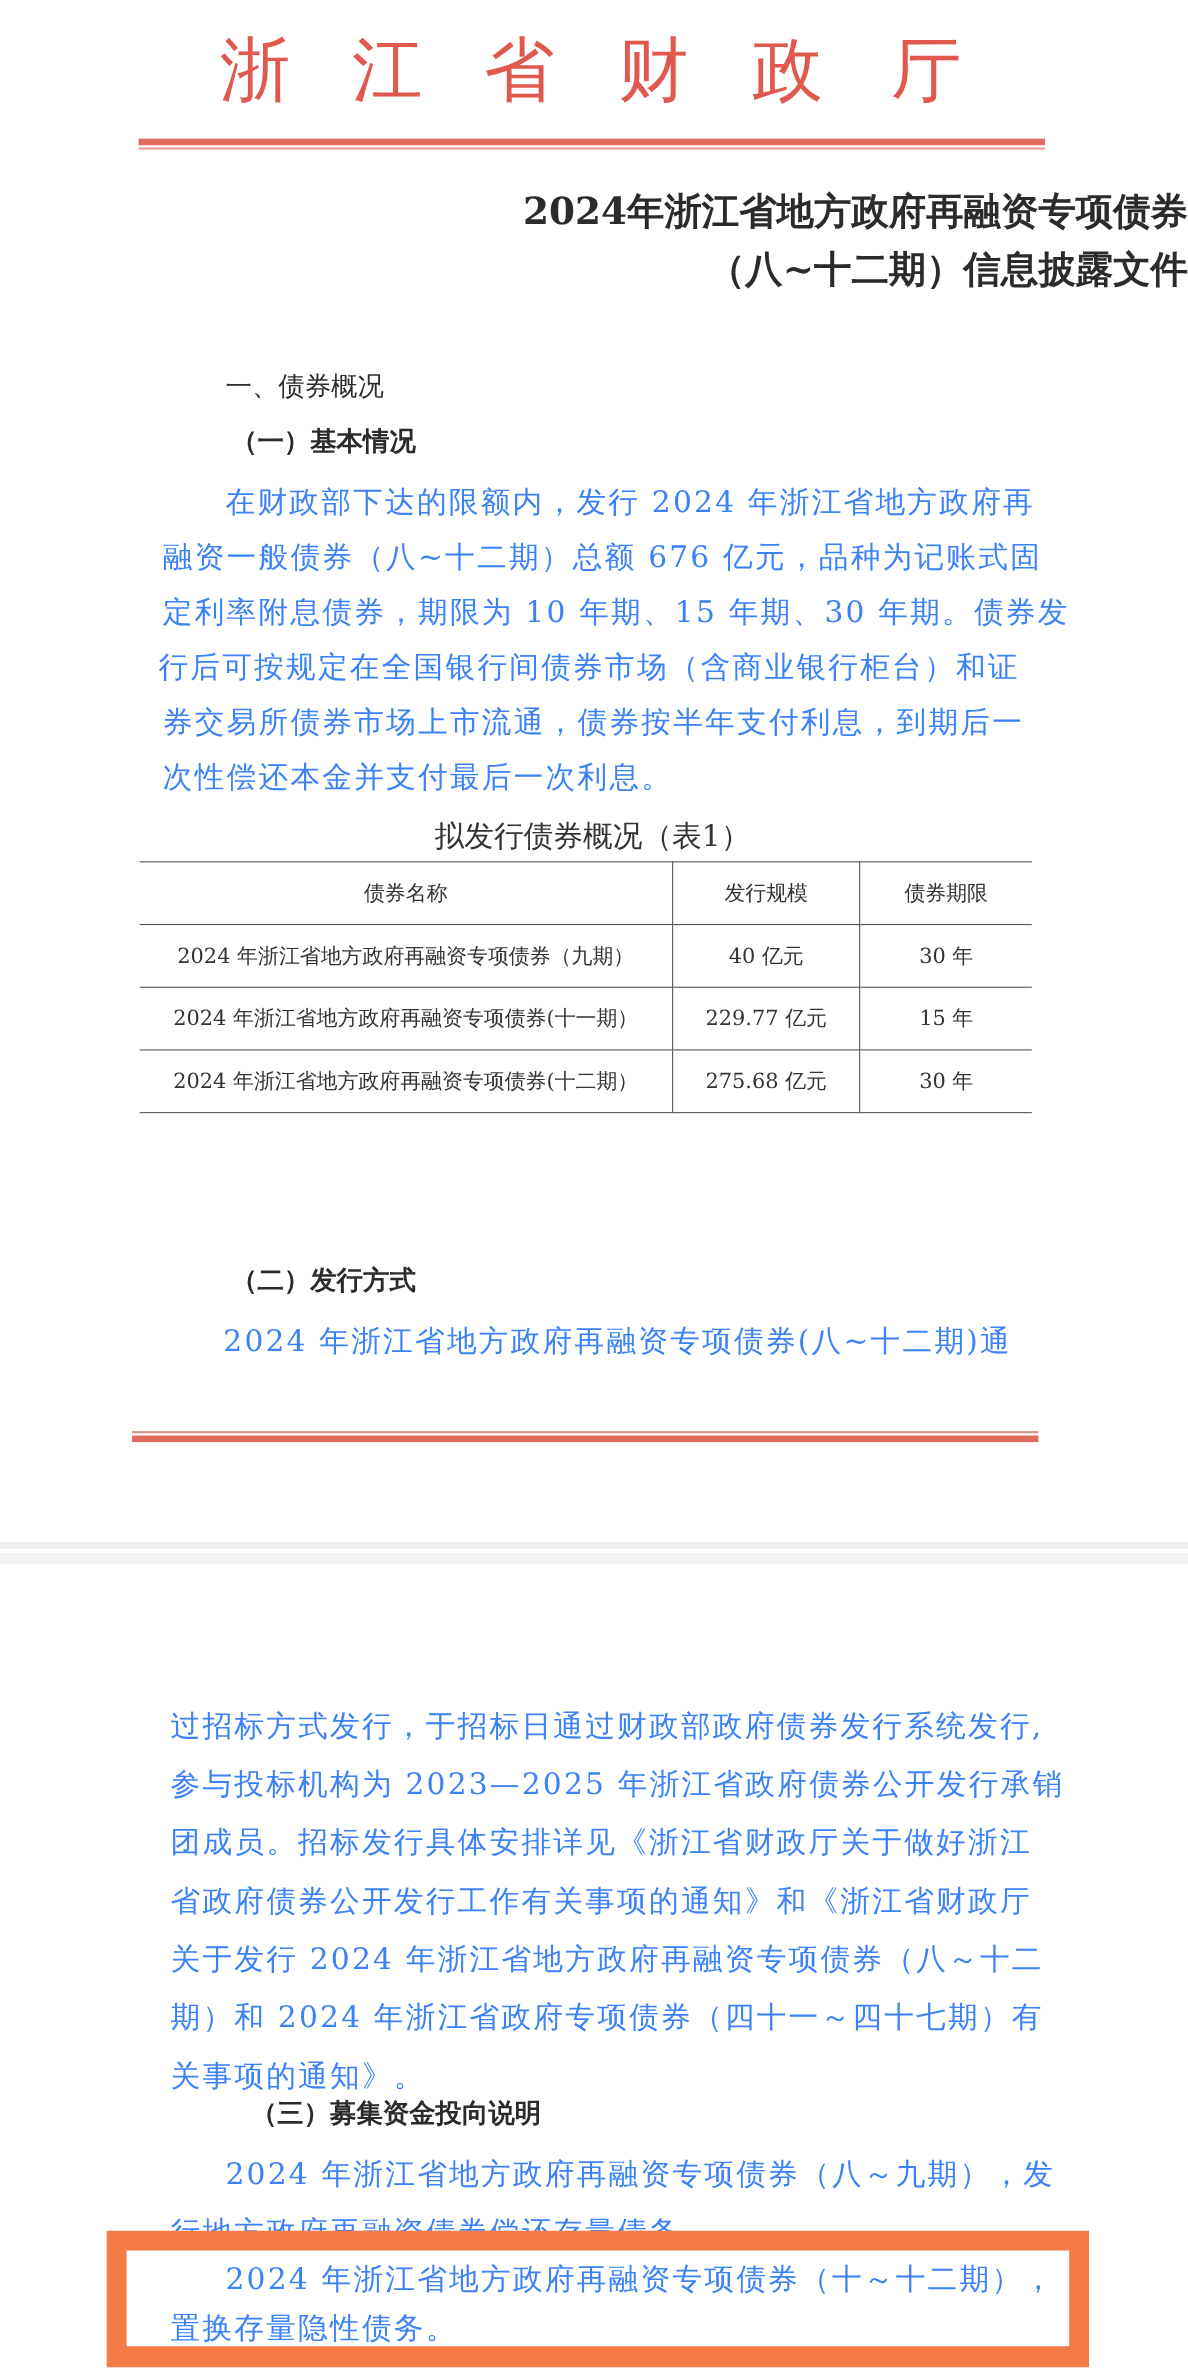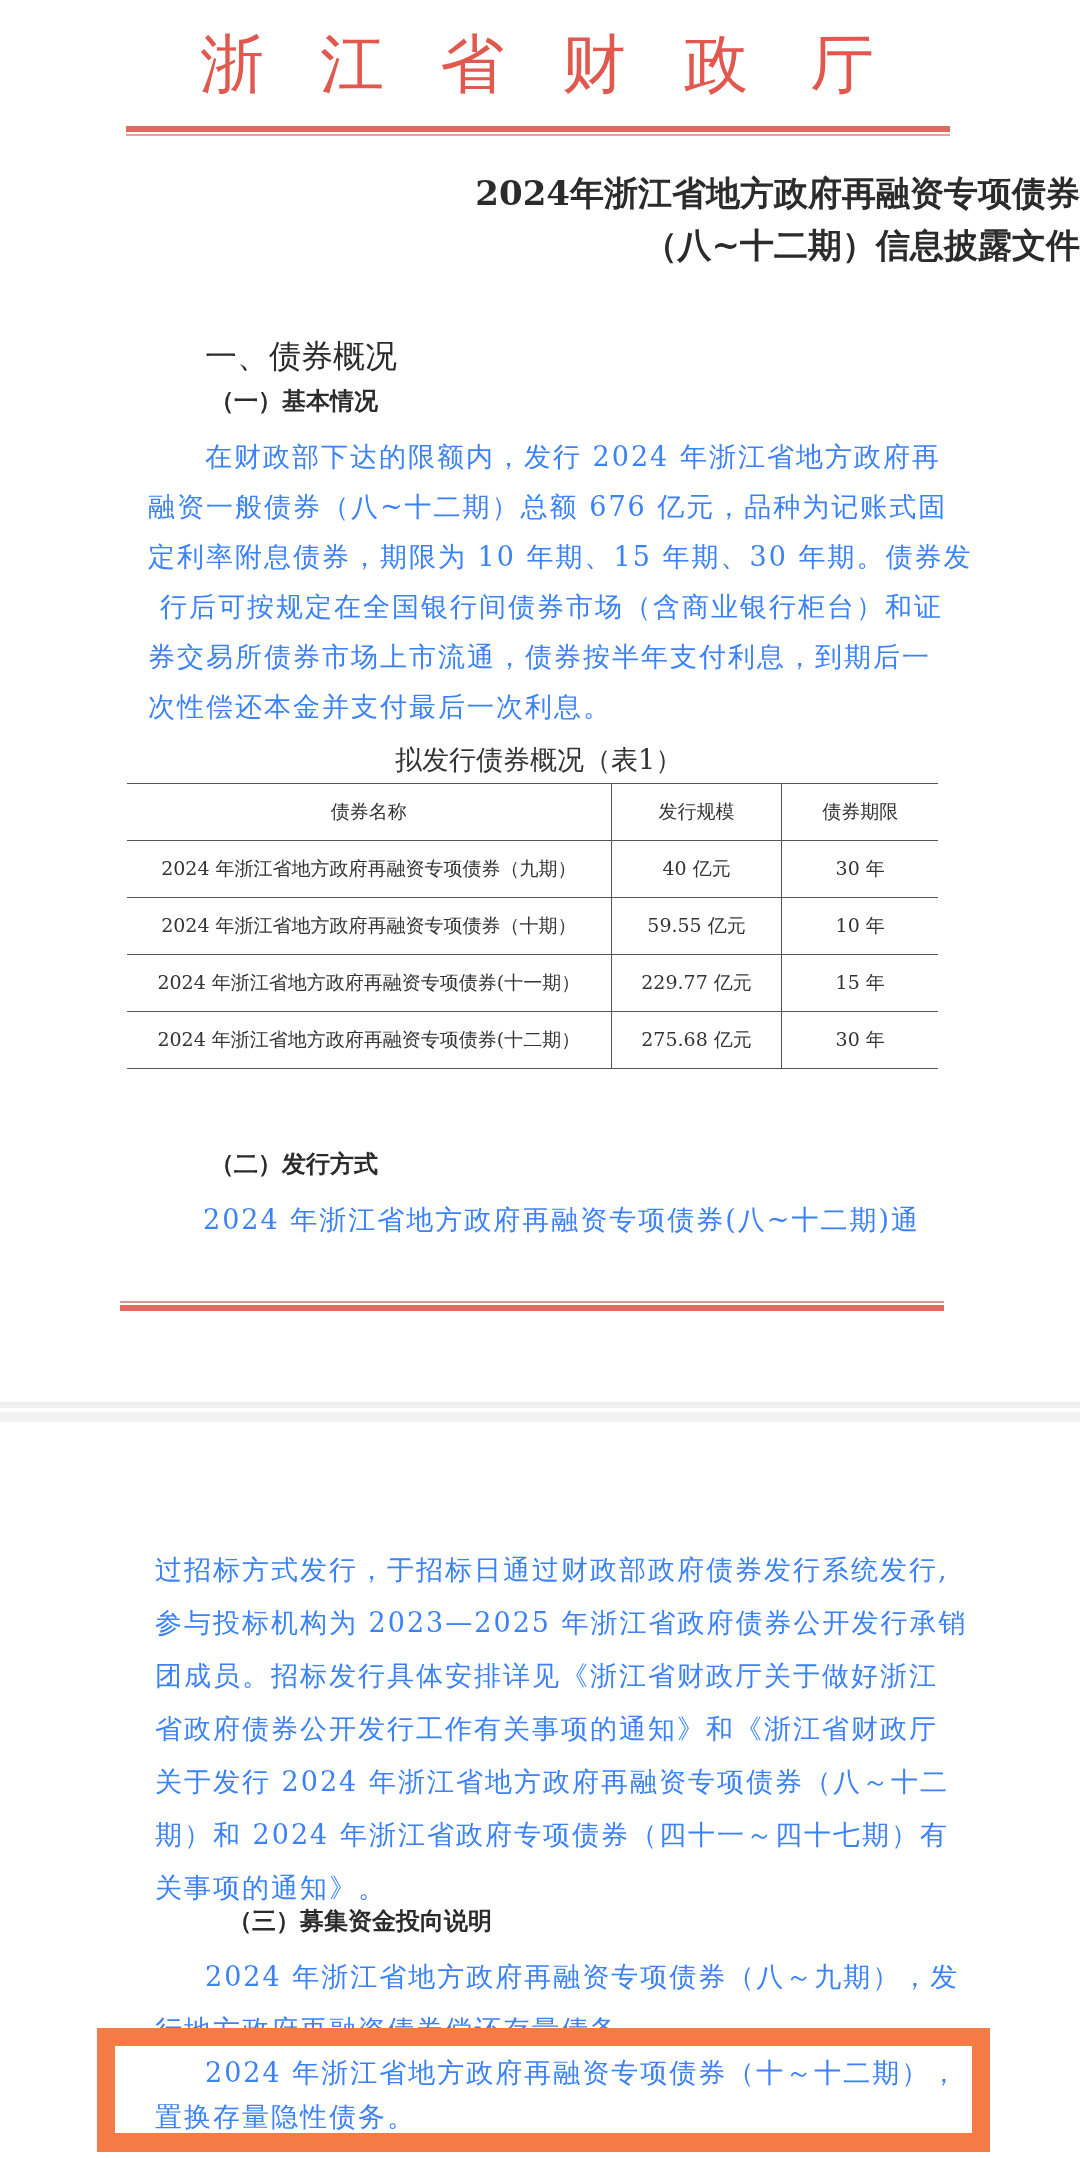--- a/index.html
+++ b/index.html
@@ -4,21 +4,21 @@
 <style>
   html, body { margin:0; padding:0; }
   body { width:1080px; height:2158px; background:#ffffff; position:relative; overflow:hidden;
          font-family:"DejaVu Serif", "Liberation Serif", serif; color:#2a2a2a; }
   .abs { position:absolute; }
   .letterhead { left:0; top:28px; width:1080px; height:72px; }
   .letterhead span { position:absolute; top:0; font-size:64px; line-height:72px; color:#e0584e; font-family:"DejaVu Serif", serif; font-weight:normal; }
   .redline-top { left:126px; top:126px; width:824px; height:6px; background:#e06a60; }
   .redline-top2 { left:126px; top:134px; width:824px; height:2px; background:#e8a09a; }
   .doc-title { left:0; width:1080px; text-align:right; font-size:34px; font-weight:bold; color:#2b2b2b; line-height:50px; }
-  .h1 { font-size:32px; color:#2b2b2b;text-align:center; }
+  .h1 { font-size:24px; color:#2b2b2b;text-align:center; }
   .h2 { font-size:24px; font-weight:bold; color:#2b2b2b; }
   .p { font-size:27px; color:#3b82f6; line-height:50px; letter-spacing:2px; }
   .table-caption { font-size:27px; color:#333; }
   table.bonds { position:absolute; left:127px; top:783px; width:811px; border-collapse:collapse; font-size:19px; color:#333; }
   table.bonds th, table.bonds td { border-top:1.5px solid #555; border-bottom:1.5px solid #555; height:56px; text-align:center; font-weight:normal; padding:0; }
   table.bonds th { height:56px; font-family:"DejaVu Sans", sans-serif; }
   table.bonds td.c1, table.bonds th.c1 { width:485px; border-right:1.5px solid #555; }
   table.bonds td.c2, table.bonds th.c2 { width:170px; border-right:1.5px solid #555; }
   table.bonds td.c3, table.bonds th.c3 { width:156px; }
   .redline-bot1 { left:120px; top:1301px; width:824px; height:2px; background:#d9958d; }
@@ -43,43 +43,38 @@
 
 <div class="abs doc-title" style="top:168px">2024年浙江省地方政府再融资专项债券</div>
 <div class="abs doc-title" style="top:220px">（八~十二期）信息披露文件</div>
 
 <div class="abs h1" style="left:205px; top:335px">一、债券概况</div>
 <div class="abs h2" style="left:210px; top:385px">（一）基本情况</div>
 
 <div class="abs p" style="left:205px; top:432px">在财政部下达的限额内，发行 2024 年浙江省地方政府再</div>
 <div class="abs p" style="left:148px; top:482px">融资一般债券（八~十二期）总额 676 亿元，品种为记账式固</div>
 <div class="abs p" style="left:148px; top:532px">定利率附息债券，期限为 10 年期、15 年期、30 年期。债券发</div>
-<div class="abs p" style="left:160px; top:582px">行后可按规定在全国银行间债券市场（含商业银行柜台）和证</div>
+<div class="abs p" style="left:144px; top:582px">行后可按规定在全国银行间债券市场（含商业银行柜台）和证</div>
 <div class="abs p" style="left:148px; top:632px">券交易所债券市场上市流通，债券按半年支付利息，到期后一</div>
 <div class="abs p" style="left:148px; top:682px">次性偿还本金并支付最后一次利息。</div>
 
 <div class="abs table-caption" style="left:395px; top:742px">拟发行债券概况（表1）</div>
 <table class="bonds">
   <thead>
     <tr>
       <th class="c1">债券名称</th>
       <th class="c2">发行规模</th>
       <th class="c3">债券期限</th>
     </tr>
   </thead>
   <tbody>
     <tr>
       <td class="c1">2024 年浙江省地方政府再融资专项债券（九期）</td>
       <td class="c2">40 亿元</td>
       <td class="c3">30 年</td>
-    </tr>
-    <tr>
-      <td class="c1">2024 年浙江省地方政府再融资专项债券（十期）</td>
-      <td class="c2">59.55 亿元</td>
-      <td class="c3">10 年</td>
     </tr>
     <tr>
       <td class="c1">2024 年浙江省地方政府再融资专项债券(十一期）</td>
       <td class="c2">229.77 亿元</td>
       <td class="c3">15 年</td>
     </tr>
     <tr>
       <td class="c1">2024 年浙江省地方政府再融资专项债券(十二期）</td>
       <td class="c2">275.68 亿元</td>
       <td class="c3">30 年</td>

